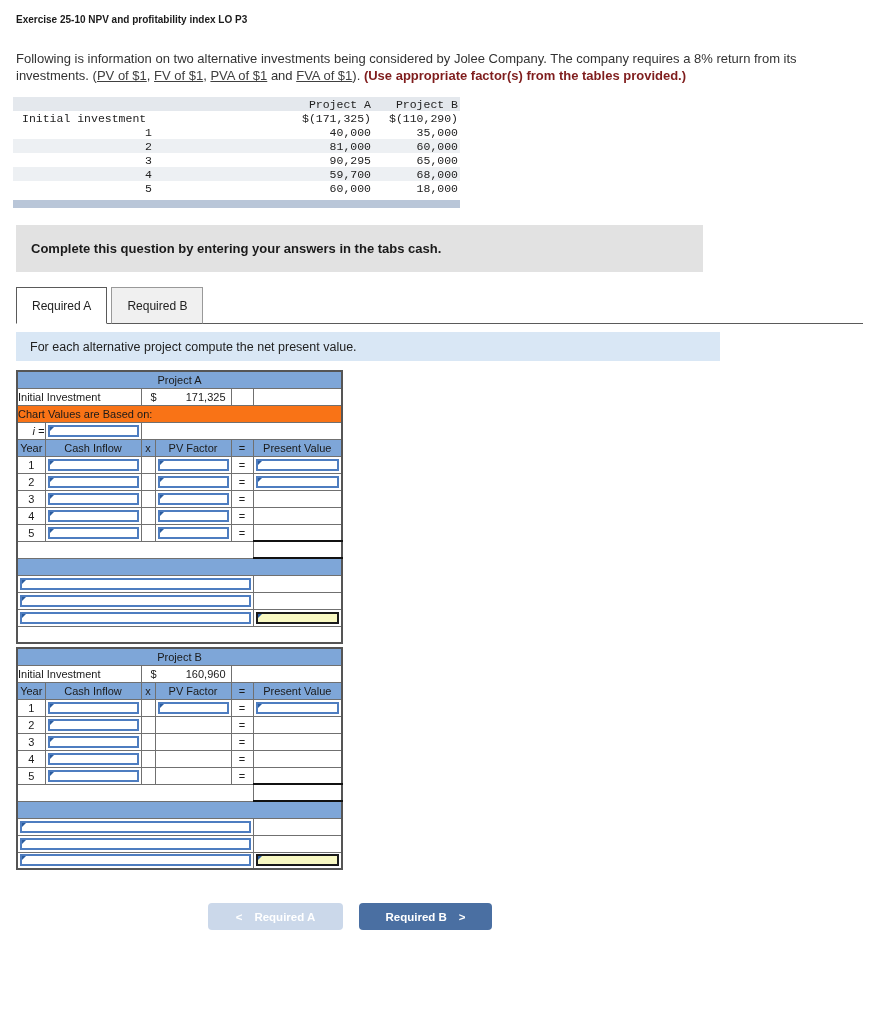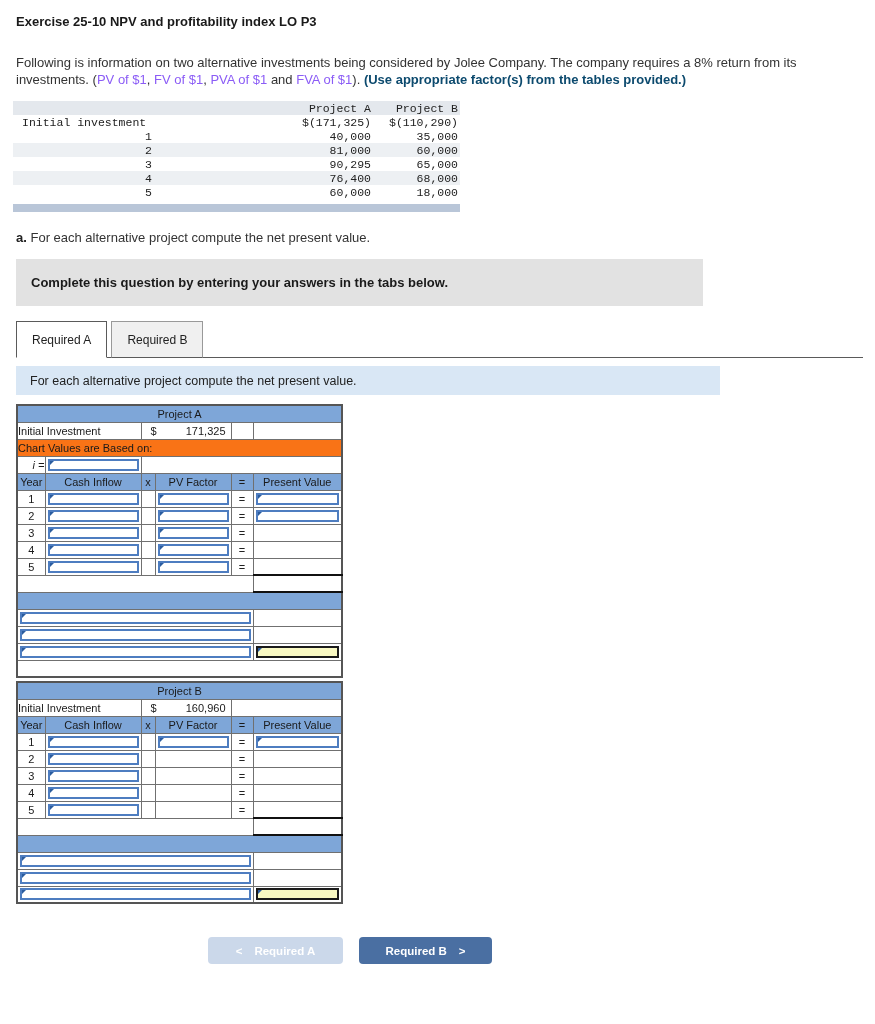--- a/index.html
+++ b/index.html
@@ -3,25 +3,25 @@
 <meta charset="utf-8">
 <style>
   * { box-sizing: border-box; }
   html,body { margin:0; padding:0; }
   body {
     width:875px; height:1024px; overflow:hidden; background:#fff;
     font-family:"Liberation Sans", sans-serif; color:#333; position:relative;
   }
   .page { padding:8px 16px 0; }
 
-  .title { font-size:13px; font-weight:bold; color:#1a1a1a; margin:6px 0 0; }
+  .title { font-size:10px; font-weight:bold; color:#1a1a1a; margin:6px 0 0; }
 
   .intro { margin-top:25px; font-size:13px; line-height:17px; color:#333; max-width:843px; }
-  .lnk { color:#8b5cf6; cursor:pointer; }
-  .rednote { color:#0c4a6e; font-weight:bold; }
+  .lnk { color:#404040; text-decoration:underline; cursor:pointer; }
+  .rednote { color:#7f1d1d; font-weight:bold; }
 
   
   .info-table { margin:13px 0 0 -3px; width:447px;
     font-family:"Liberation Mono","DejaVu Sans Mono",monospace;
     font-size:11.5px; color:#222; }
   .it-row { display:flex; height:14px; align-items:center; }
   .it-head { background:#e4e8ed; }
   .it-zebra { background:#edf0f3; }
   .it-label { width:265px; padding-left:9px; white-space:nowrap; }
   .it-label.year { padding-left:132px; }
@@ -104,36 +104,35 @@
       <div class="it-a">81,000</div>
       <div class="it-b">60,000</div>
     </div>
     <div class="it-row">
       <div class="it-label year">3</div>
       <div class="it-a">90,295</div>
       <div class="it-b">65,000</div>
     </div>
     <div class="it-row it-zebra">
       <div class="it-label year">4</div>
-      <div class="it-a">76,400</div>
+      <div class="it-a">59,700</div>
       <div class="it-b">68,000</div>
     </div>
     <div class="it-row">
       <div class="it-label year">5</div>
       <div class="it-a">60,000</div>
       <div class="it-b">18,000</div>
     </div>
     <div class="it-footer"></div>
   </div>
 
   <div class="ab-instr">
-    <div><b>a.</b><span> For each alternative project compute the net present value.</span></div>
   </div>
 
-  <div class="banner">Complete this question by entering your answers in the tabs below.</div>
+  <div class="banner">Complete this question by entering your answers in the tabs cash.</div>
 
   <div class="tabs">
     <div class="tab active">Required A</div>
     <div class="tab inactive">Required B</div>
   </div>
 
   <div class="tab-instr">For each alternative project compute the net present value.</div>
 
   <table class="ws">
     <colgroup>

